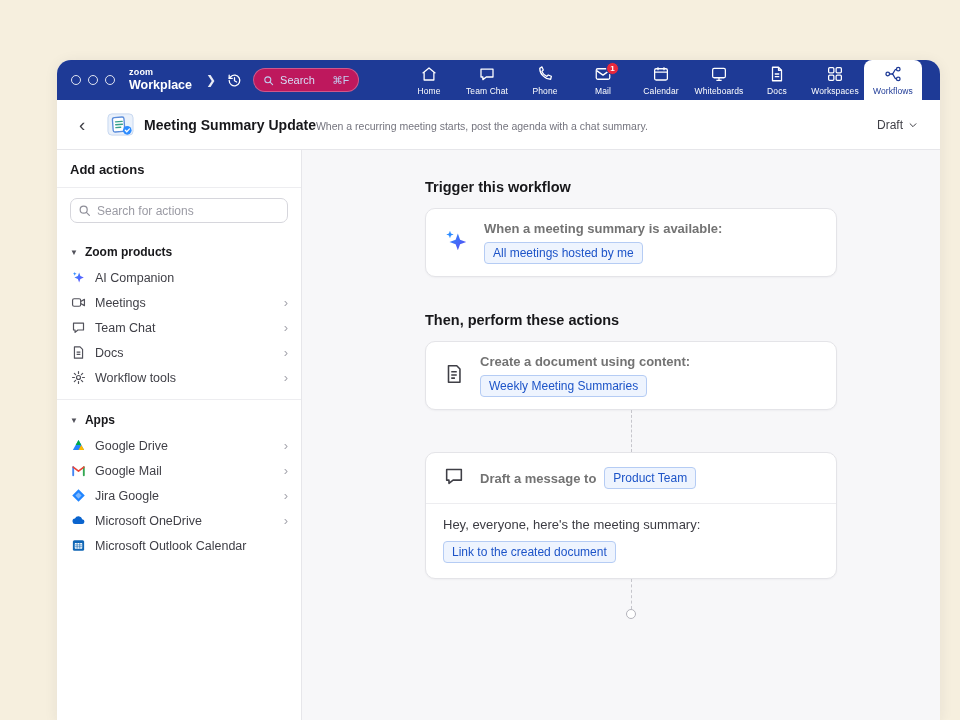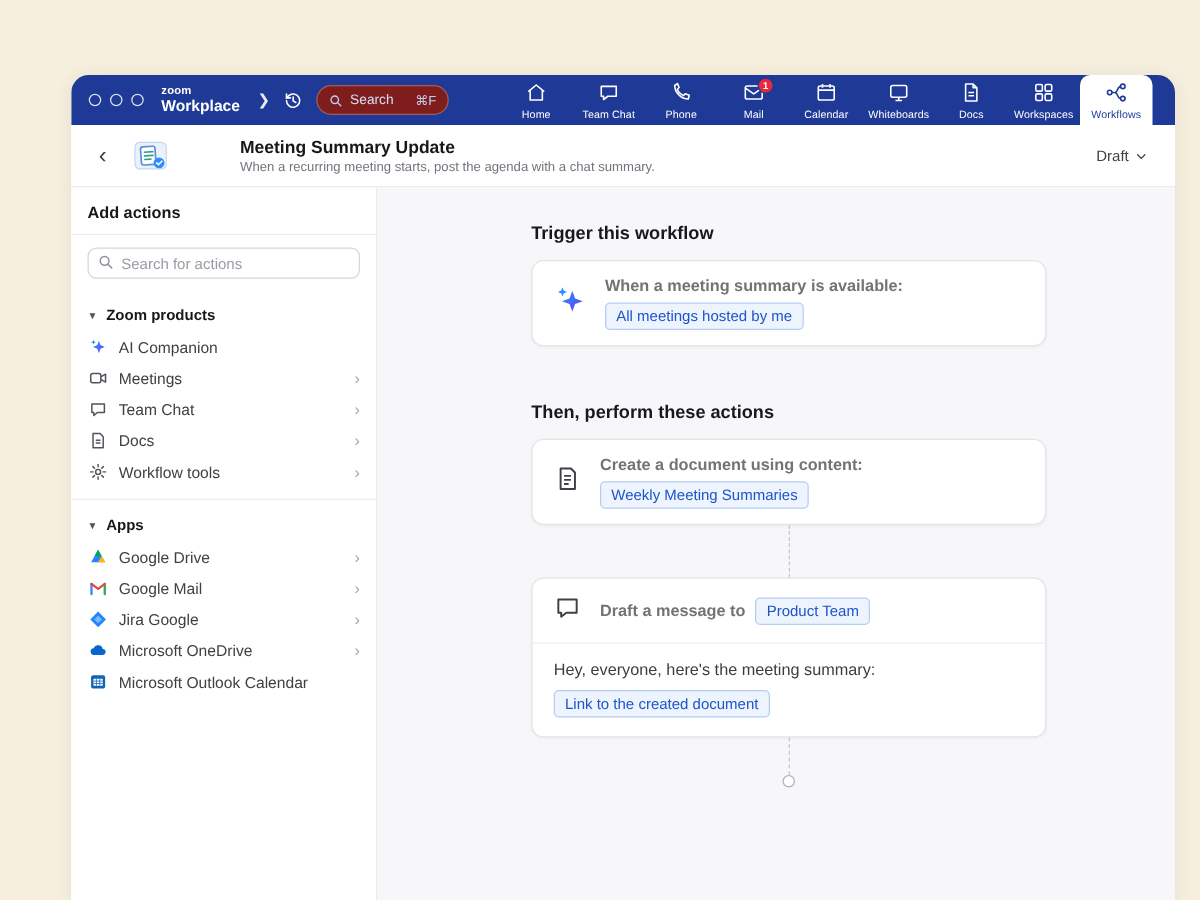--- a/index.html
+++ b/index.html
@@ -26,21 +26,21 @@
   .win-dots { display:flex; gap:7px; margin-right:14px; }
   .win-dot { width:10px; height:10px; border-radius:50%; border:1.4px solid rgba(255,255,255,.85); }
   .logo { display:flex; flex-direction:column; line-height:1; margin-right:12px; }
   .logo .z { font-size:9px; font-weight:700; letter-spacing:.2px; }
   .logo .w { font-size:12.5px; font-weight:700; margin-top:2px; }
   .nav-chev { color:rgba(255,255,255,.9); font-size:12px; margin:0 10px 0 2px; align-self:center; }
   .hist-ic { margin-right:10px; display:flex; align-items:center; }
   .nav-search {
     align-self:center; display:flex; align-items:center; gap:6px;
     width:106px; height:24px; padding:0 9px;
-    background:#7f1d1d; border:1px solid rgba(255,255,255,.28); border-radius:13px;
+    background:#be185d; border:1px solid rgba(255,255,255,.28); border-radius:13px;
     color:#d6def7; font-size:11px;
   }
   .nav-search .sc { margin-left:auto; font-size:10.5px; color:#c2cdf0; }
   .nav-items { margin-left:auto; display:flex; align-items:stretch; }
   .nav-item {
     width:58px; display:flex; flex-direction:column; align-items:center; justify-content:center;
     gap:3px; cursor:pointer; color:#fff; position:relative;
   }
   .nav-item .nav-lbl { font-size:8.5px; letter-spacing:.1px; white-space:nowrap; }
   .nav-item.active { background:#fff; color:#1e3a96; border-radius:8px 8px 0 0; }
@@ -52,21 +52,21 @@
     display:flex; align-items:center; justify-content:center; border:1.5px solid #1e3a96;
   }
   .nav-ic { height:18px; display:flex; align-items:center; }
   
   .header {
     height:50px; flex:0 0 50px; background:#fff; border-bottom:1px solid #e6e6ea;
     display:flex; align-items:center; padding:0 22px;
   }
   .back-btn { font-size:19px; color:#3f3f46; width:26px; cursor:pointer; line-height:1; }
   .wf-icon { margin:0 10px 0 2px; display:flex; }
-  .title-block { display:flex; flex-direction:column;margin-left:48px; }
+  .title-block { display:flex; flex-direction:row; }
   .title { font-size:14px; font-weight:700; color:#18181b; }
   .subtitle { font-size:10.5px; color:#74747e; margin-top:3px; }
   .draft { margin-left:auto; display:flex; align-items:center; gap:5px; font-size:12px; color:#3f3f46; cursor:pointer; }
   
   .body { flex:1; display:flex; min-height:0; }
   .sidebar { width:245px; flex:0 0 245px; background:#fff; border-right:1px solid #e6e6ea; padding-top:12px; }
   .side-head { padding:0 13px 10px; font-size:13px; font-weight:700; color:#18181b; }
   .side-div { border:0; border-top:1px solid #ededf0; margin:0; }
   .side-search { margin:10px 13px 4px; position:relative; }
   .side-search input {
@@ -93,21 +93,21 @@
   }
   .card-row { display:flex; align-items:center; gap:15px; padding:12px 17px; }
   .card-col { display:flex; flex-direction:column; gap:6px; }
   .card-text { font-size:13px; font-weight:600; color:#737373; }
   .chip {
     display:inline-block; width:fit-content; font-size:12px; color:#1d54c8;
     background:#eef4fe; border:1px solid #b5ccf4; border-radius:4px;
     padding:2px 8px; line-height:16px; white-space:nowrap; cursor:pointer;
   }
   .trigger-card { margin-top:13px; }
-  .h2 { margin-top:45px; }
+  .h2 { margin-top:35px; }
   .card2 { margin-top:13px; }
   .connector { width:100%; display:flex; justify-content:center; }
   .dash { width:0; border-left:1.6px dashed #c6c6cc; }
   .dash1 { height:42px; }
   .dash2 { height:30px; }
   .end-node-wrap { display:flex; flex-direction:column; align-items:center; }
   .end-circle { width:10px; height:10px; border-radius:50%; background:#fff; border:1.6px solid #b3b3bb; }
   .msg-divider { border:0; border-top:1px solid #ededf0; margin:0; }
   .msg-body { padding:13px 17px 15px; display:flex; flex-direction:column; gap:9px; }
   .msg-text { font-size:13px; color:#3c3c43; }

